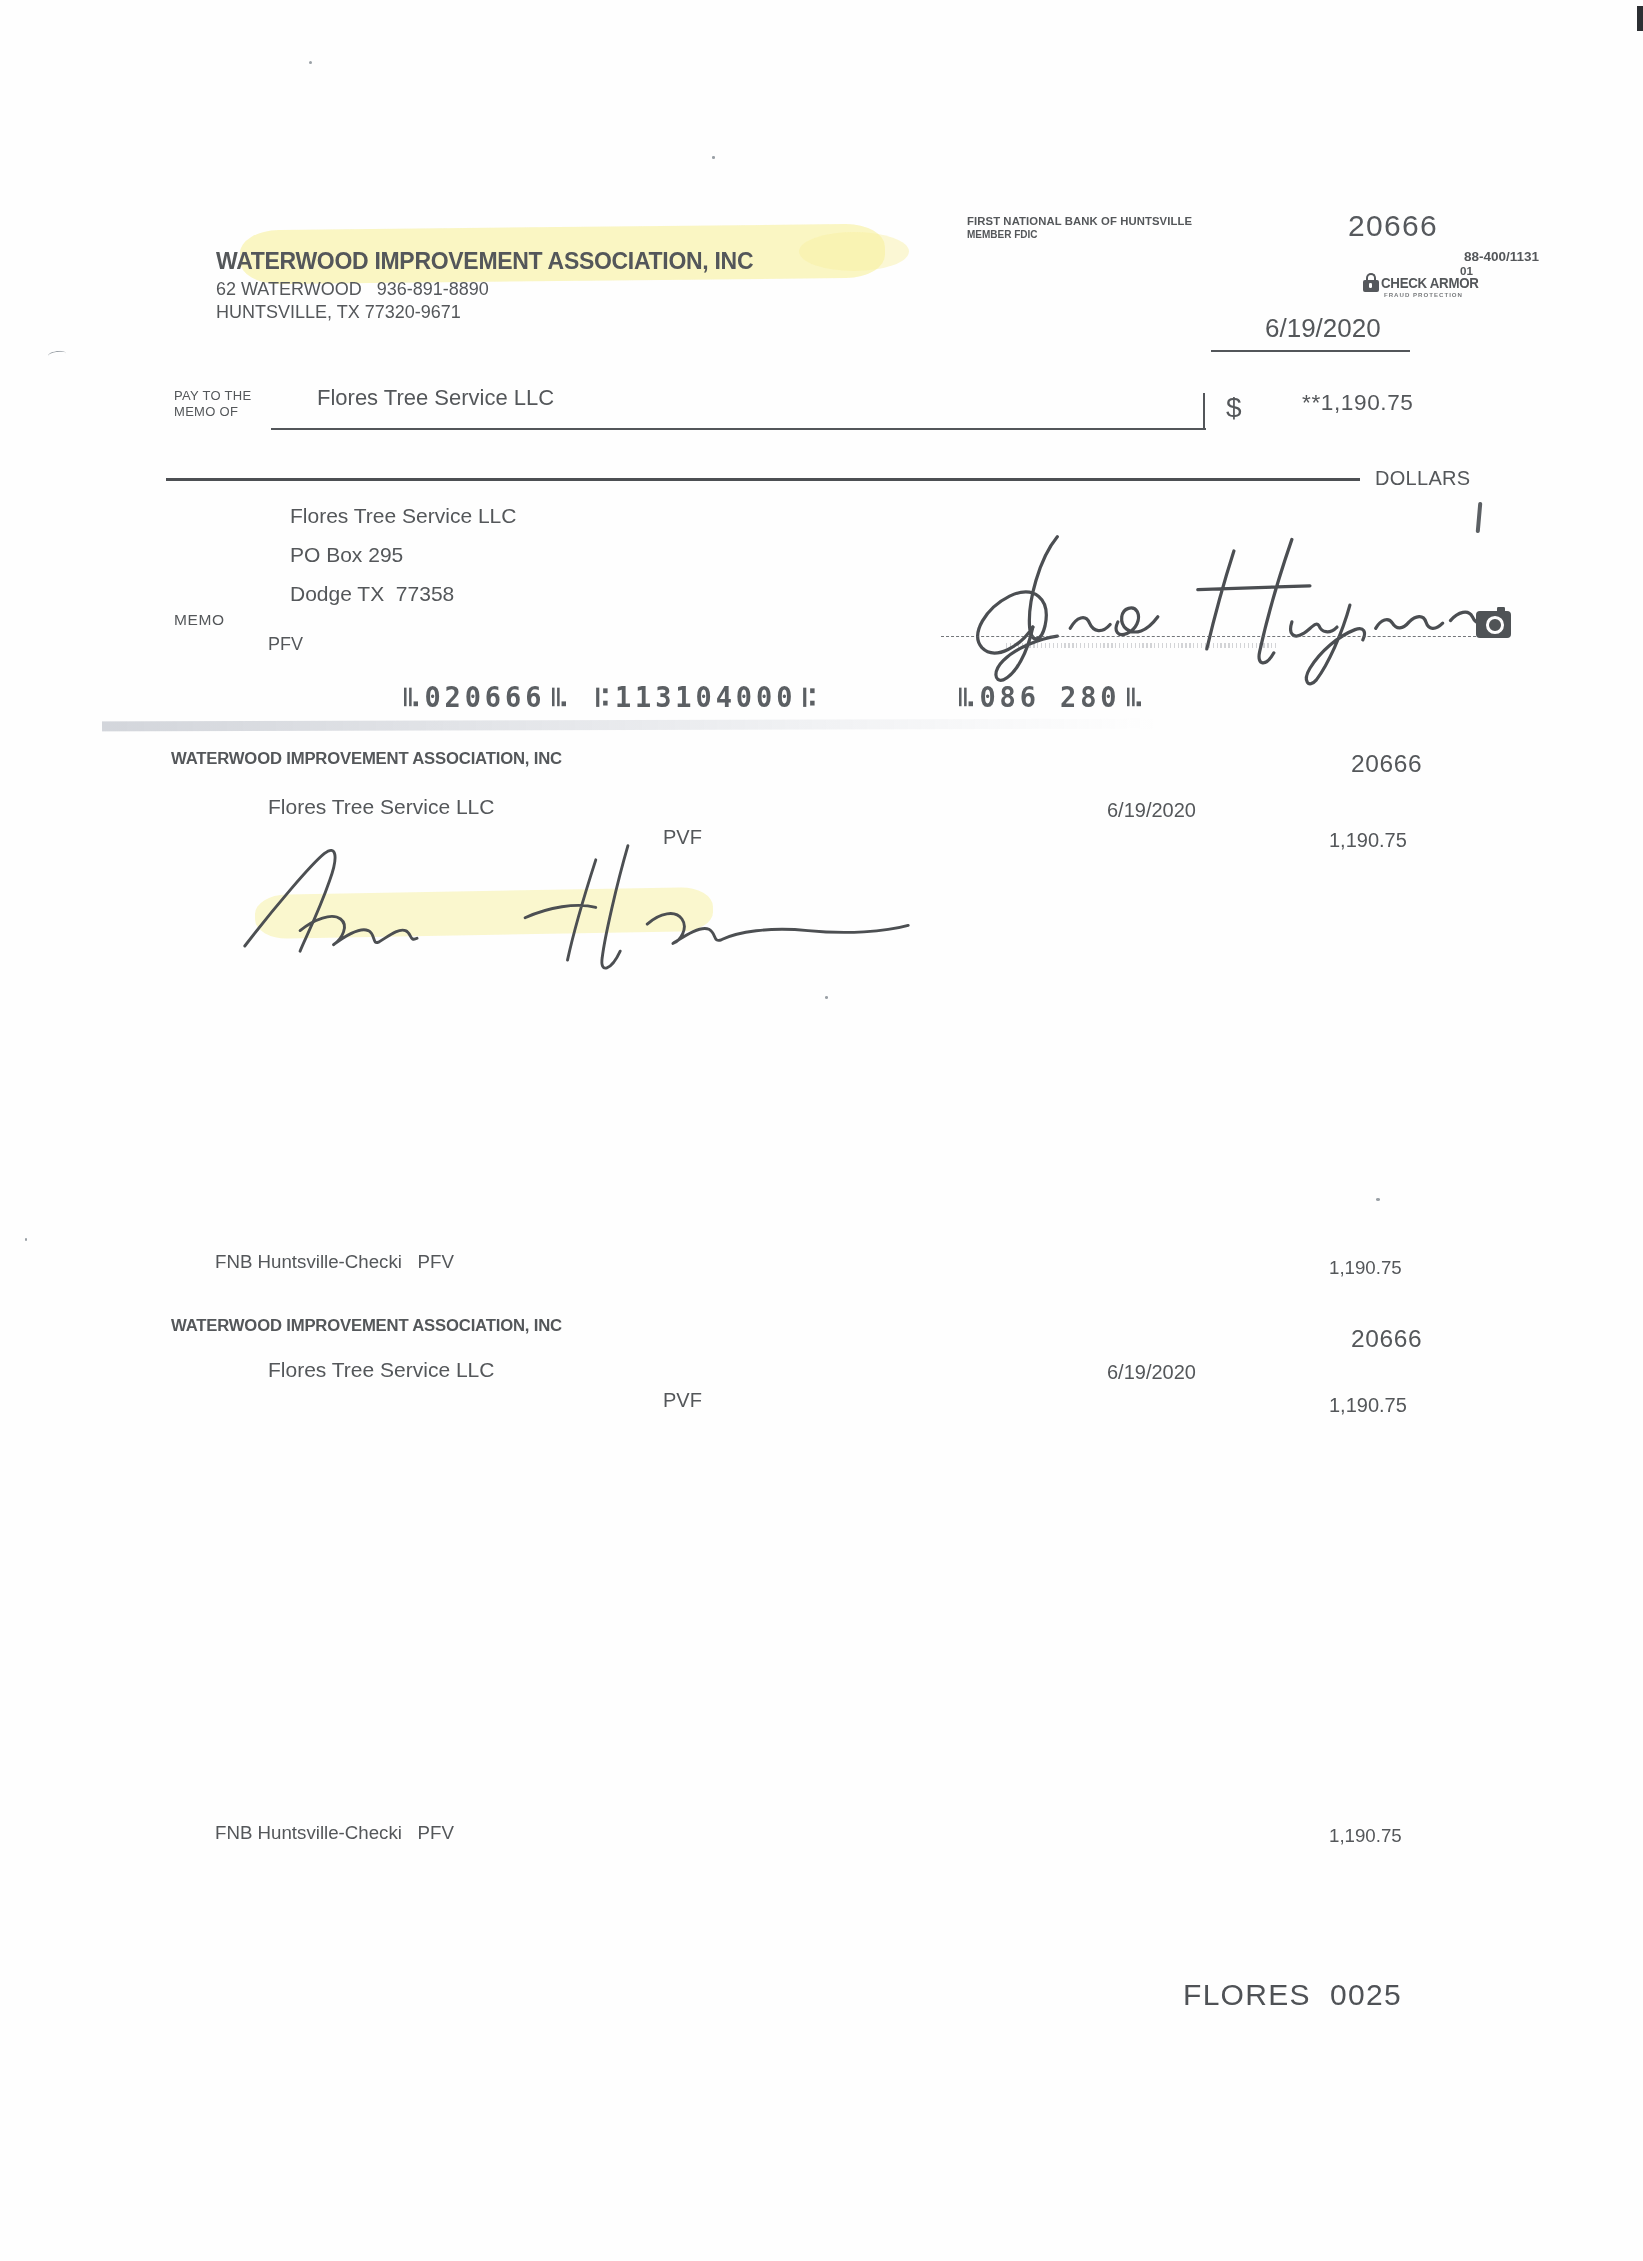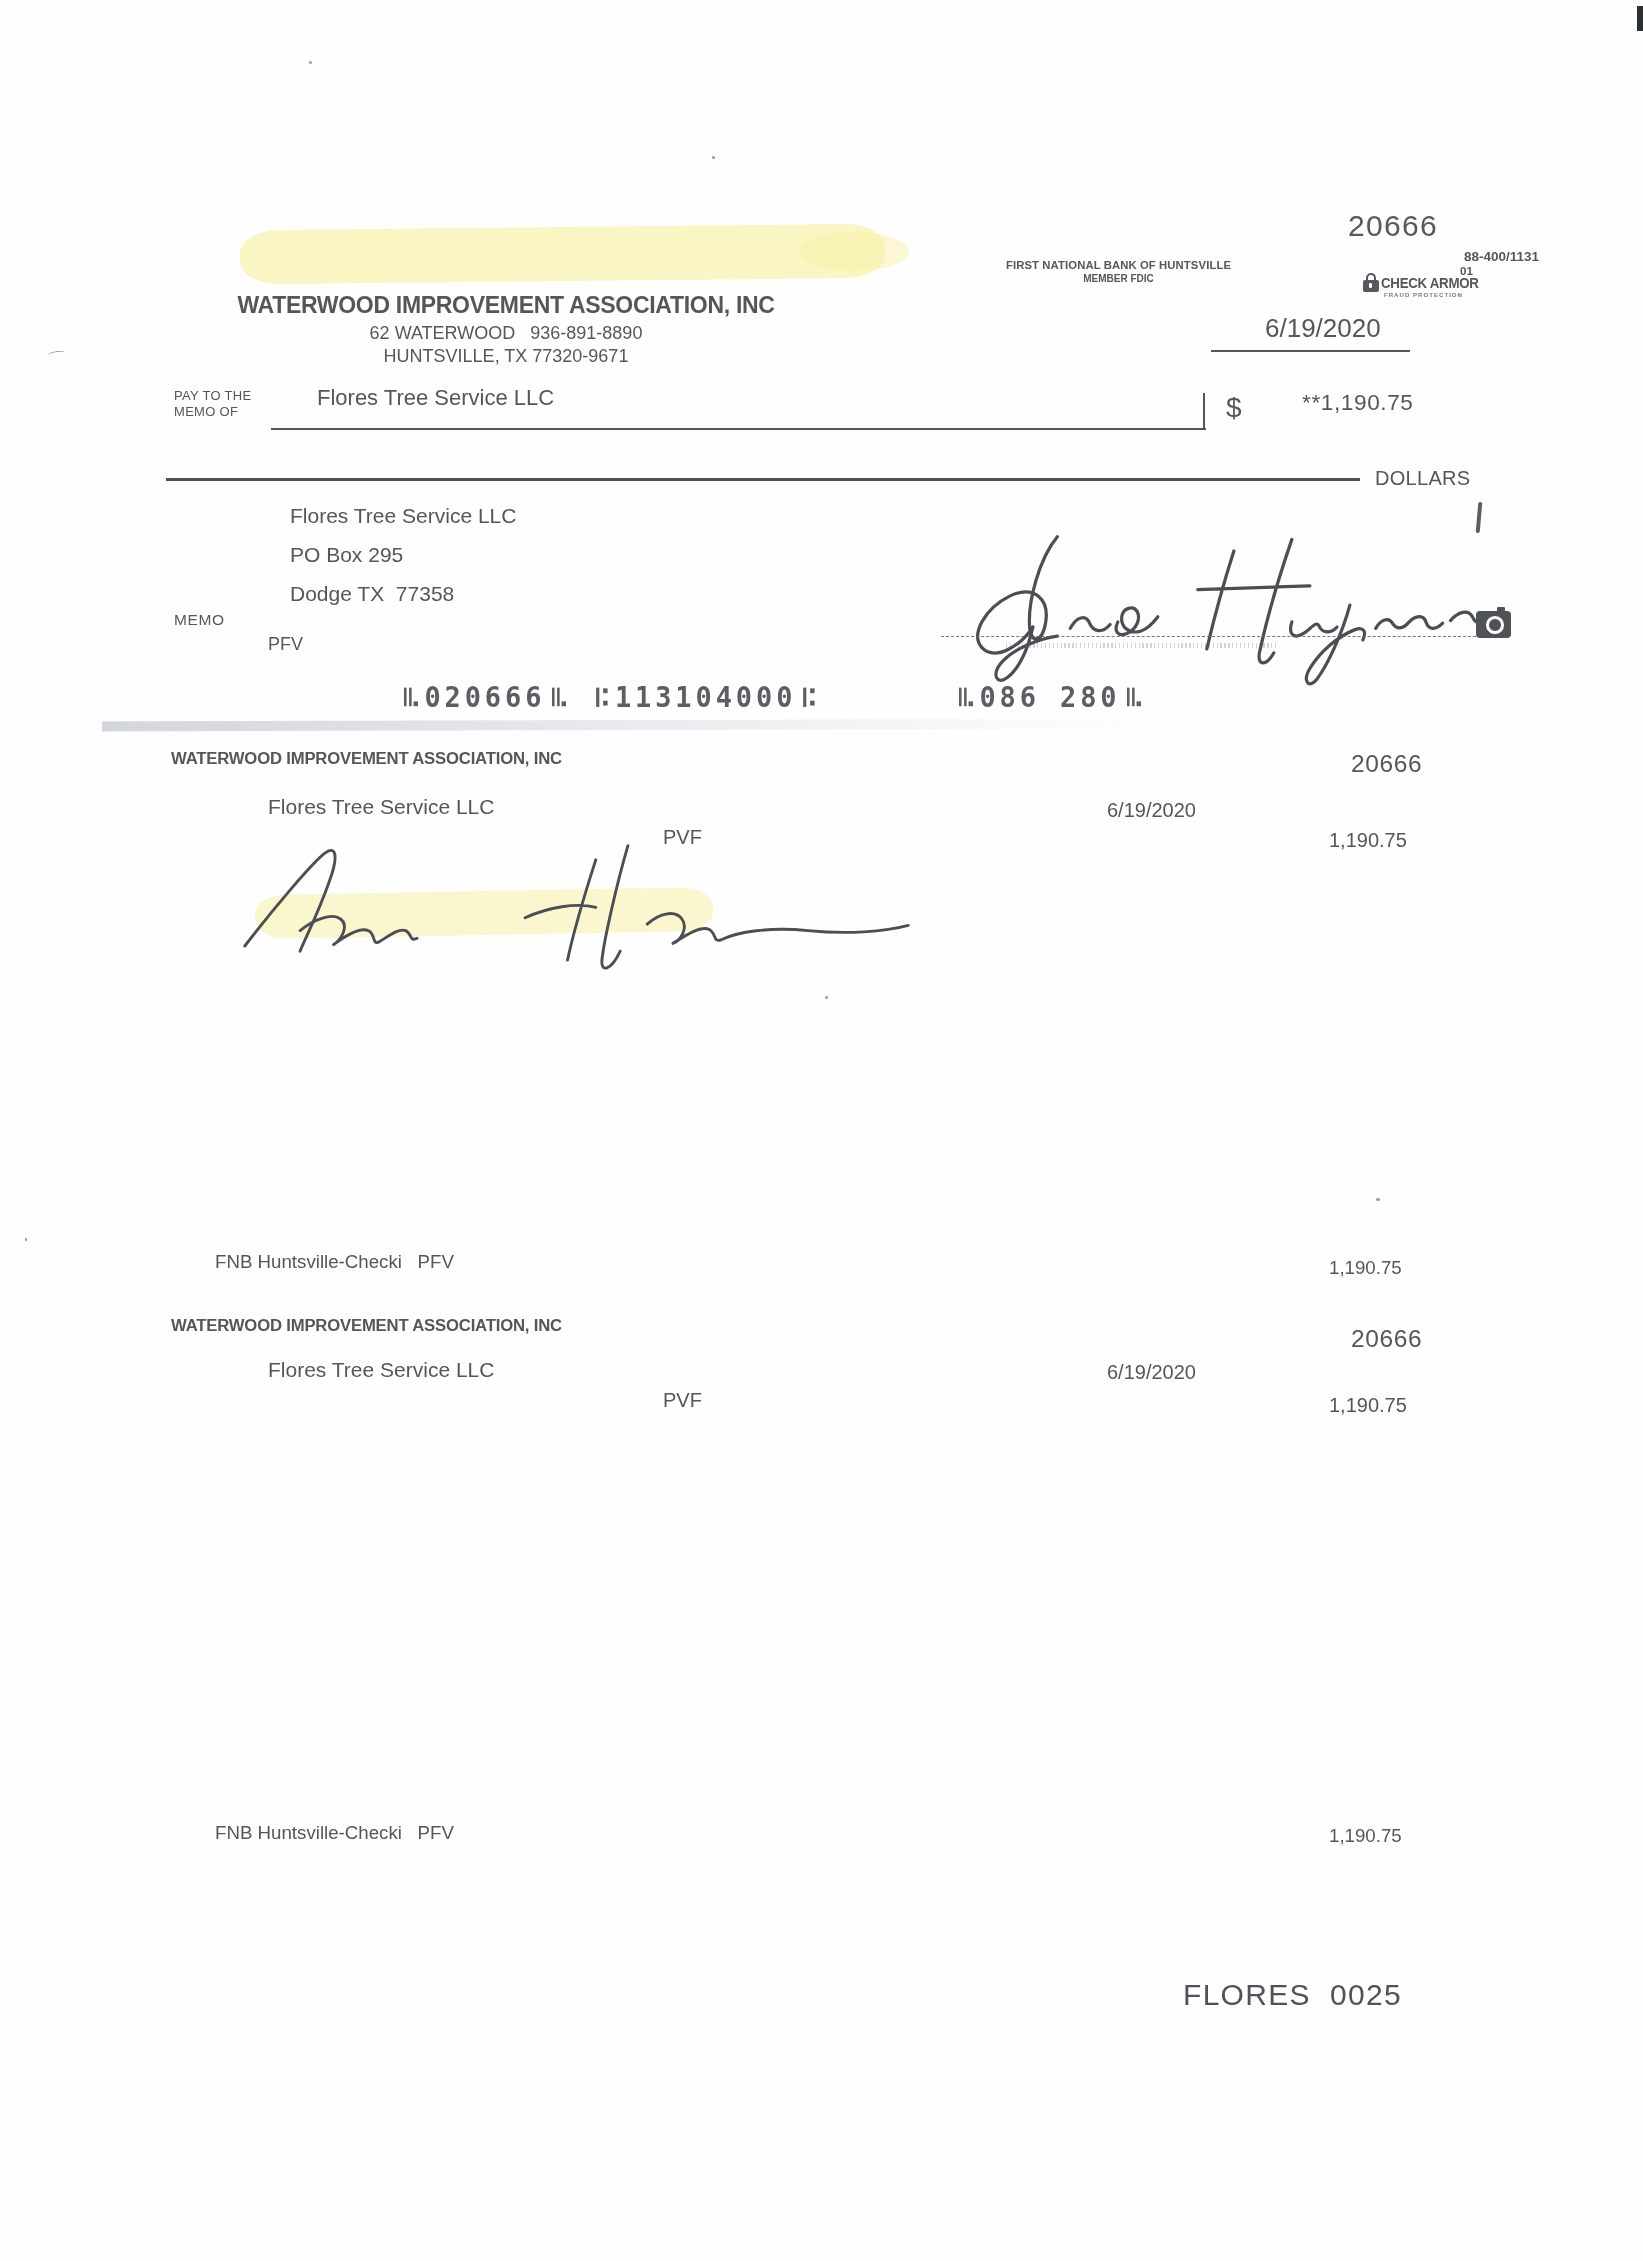--- a/index.html
+++ b/index.html
@@ -2,21 +2,21 @@
 <html style="font-size:10.3px"><head>
 <meta charset="utf-8">
 <style>
   html,body{margin:0;padding:0;background:#ffffff;}
   .page{position:relative;width:1644px;height:2261px;background:#fefefe;overflow:hidden;
         font-family:"Liberation Sans",sans-serif;color:#54575a;}
   .soft{position:absolute;inset:0;filter:blur(0.3px);}
   .abs{position:absolute;}
   .b{font-weight:bold;}
   .pre{white-space:pre;}
-  .center{text-align:center;margin-top:44px;}
+  .center{}
   .line{background:#53565a;}
   .hl{background:rgba(247,240,158,0.62);}
   
   .micr{font-family:"DejaVu Sans Mono",monospace;font-weight:bold;color:#5b5f63;
         font-size:27px;letter-spacing:3.9px;transform:scaleY(1.08);transform-origin:0 0;display:flex;align-items:center;gap:6.4px;}
   .micr svg{flex:0 0 auto;}
   
   .padlock{width:15.5px;height:12.2px;background:#55585c;border-radius:1.9px;}
   .padlock:before{content:'';position:absolute;top:-7px;left:2.6px;width:6.4px;height:6.4px;
         border:2.6px solid #55585c;border-bottom:none;border-radius:5.2px 5.2px 0 0;}

